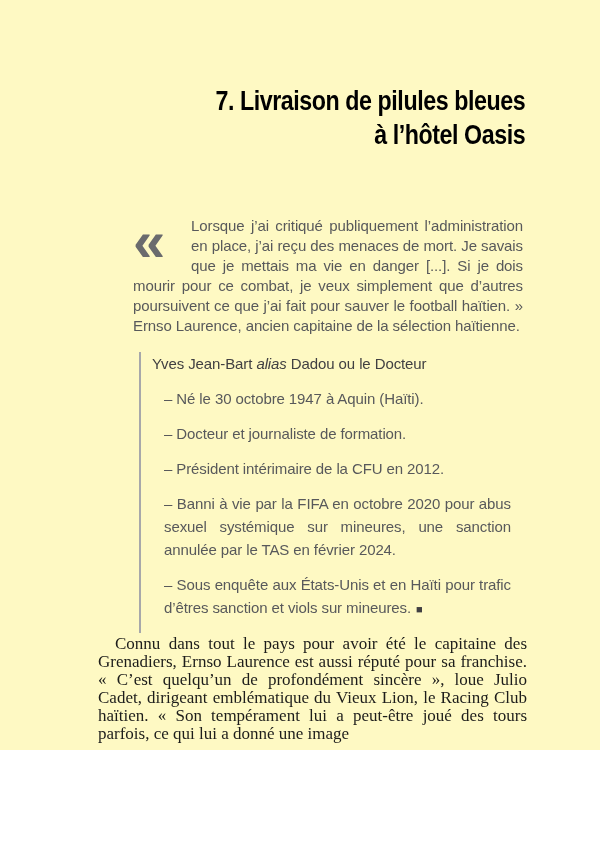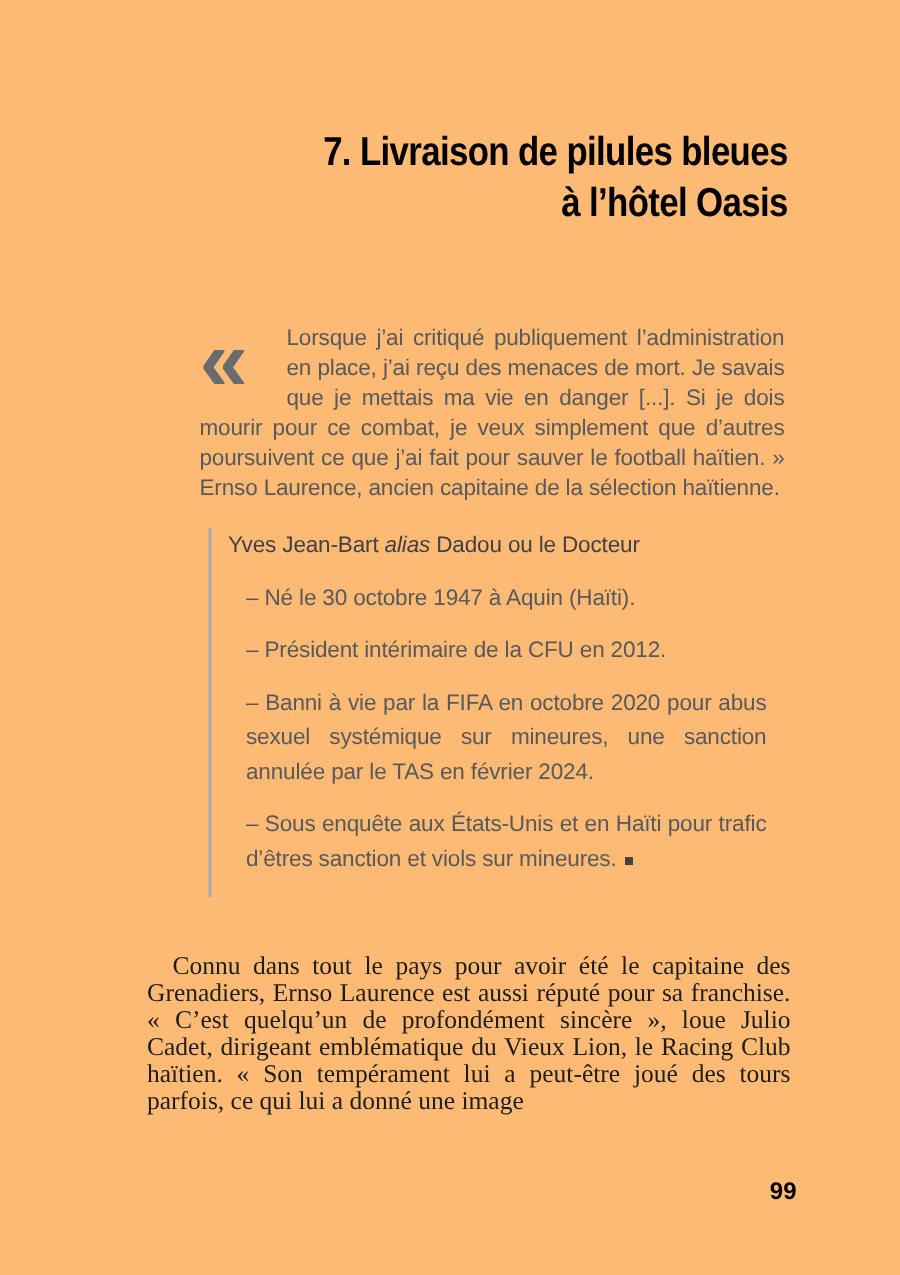--- a/index.html
+++ b/index.html
@@ -3,22 +3,22 @@
   <meta charset="utf-8">
   <style>
     html, body {
       margin: 0;
       padding: 0;
       background: #ffffff;
     }
     .page {
       position: relative;
       width: 600px;
-      height: 850px;
-      background: #fdba74;
+      height: 750px;
+      background: #fef9c3;
       overflow: hidden;
       font-family: "Liberation Sans", sans-serif;
     }
 
     
     .chapter-title {
       position: absolute;
       top: 84px;
       right: 75px;
       text-align: right;
@@ -120,20 +120,21 @@
     <div>à l’hôtel Oasis</div>
   </div>
 
   <div class="pull-quote">
     <span class="quote-mark">«</span><span>Lorsque j’ai critiqué publiquement l’administration en place, j’ai reçu des menaces de mort. Je savais que je mettais ma vie en danger [...]. Si je dois mourir pour ce combat, je veux simplement que d’autres poursuivent ce que j’ai fait pour sauver le football haïtien. » Ernso Laurence, ancien capitaine de la sélection haïtienne.</span>
   </div>
 
   <div class="info-box">
     <div class="info-box-heading"><span>Yves Jean-Bart </span><span class="alias">alias</span><span> Dadou ou le Docteur</span></div>
     <p class="info-item">– Né le 30 octobre 1947 à Aquin (Haïti).</p>
+    <p class="info-item">– Docteur et journaliste de formation.</p>
     <p class="info-item">– Président intérimaire de la CFU en 2012.</p>
     <p class="info-item">– Banni à vie par la FIFA en octobre 2020 pour abus sexuel systémique sur mineures, une sanction annulée par le TAS en février 2024.</p>
     <p class="info-item"><span>– Sous enquête aux États-Unis et en Haïti pour trafic d’êtres sanction et viols sur mineures.</span><span class="end-marker">■</span></p>
   </div>
 
   <p class="body-text">Connu dans tout le pays pour avoir été le capitaine des Grenadiers, Ernso Laurence est aussi réputé pour sa franchise. « C’est quelqu’un de profondément sincère », loue Julio Cadet, dirigeant emblématique du Vieux Lion, le Racing Club haïtien. « Son tempérament lui a peut-être joué des tours parfois, ce qui lui a donné une image</p>
 
   <div class="page-number">99</div>
 
 </div>

